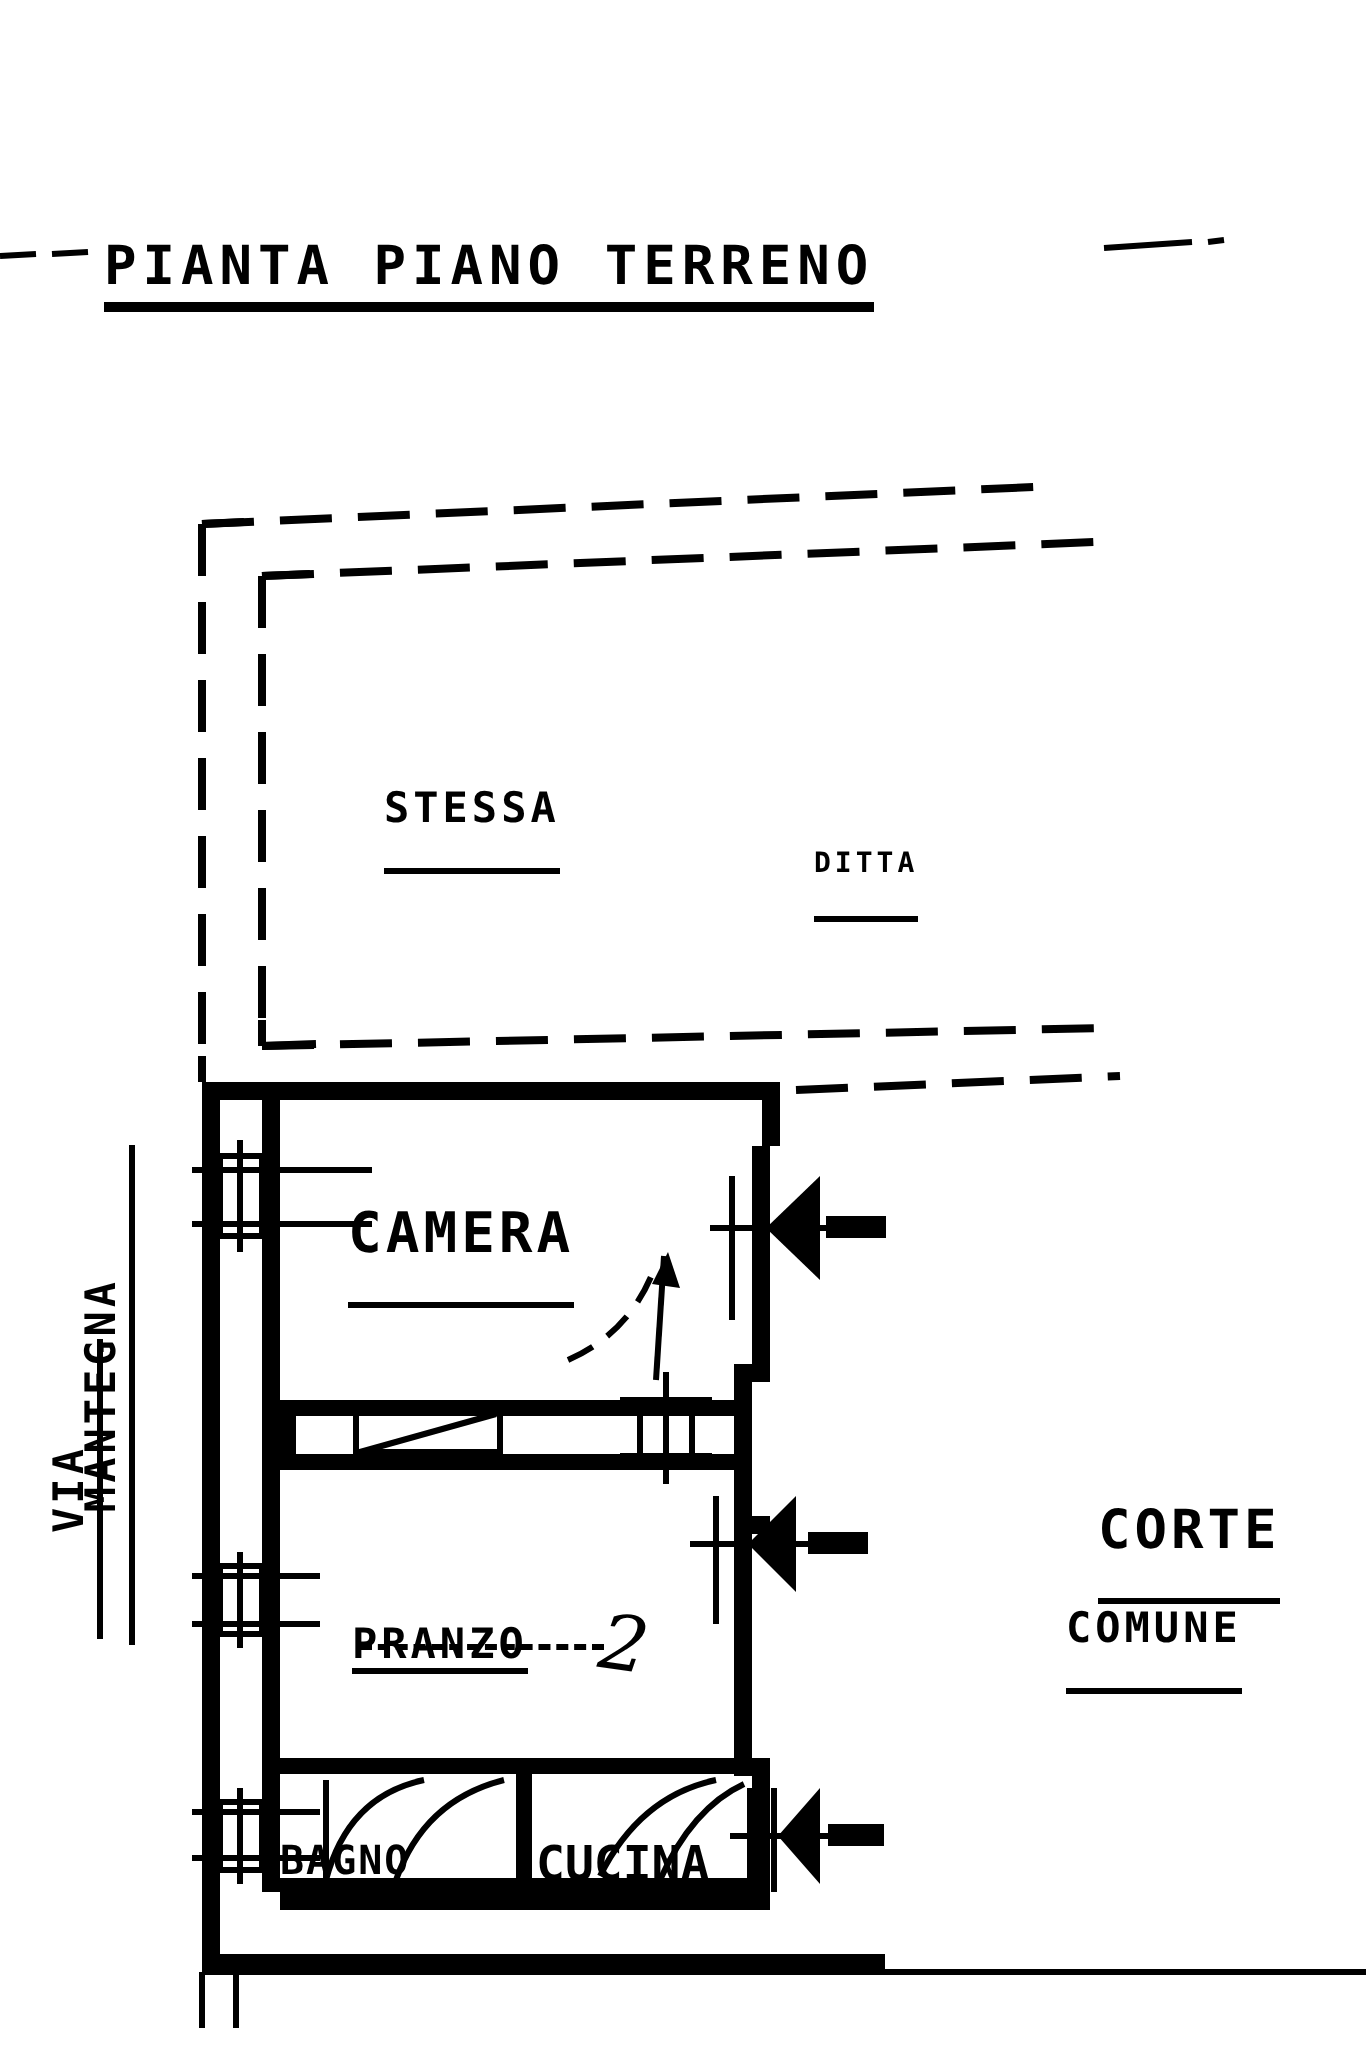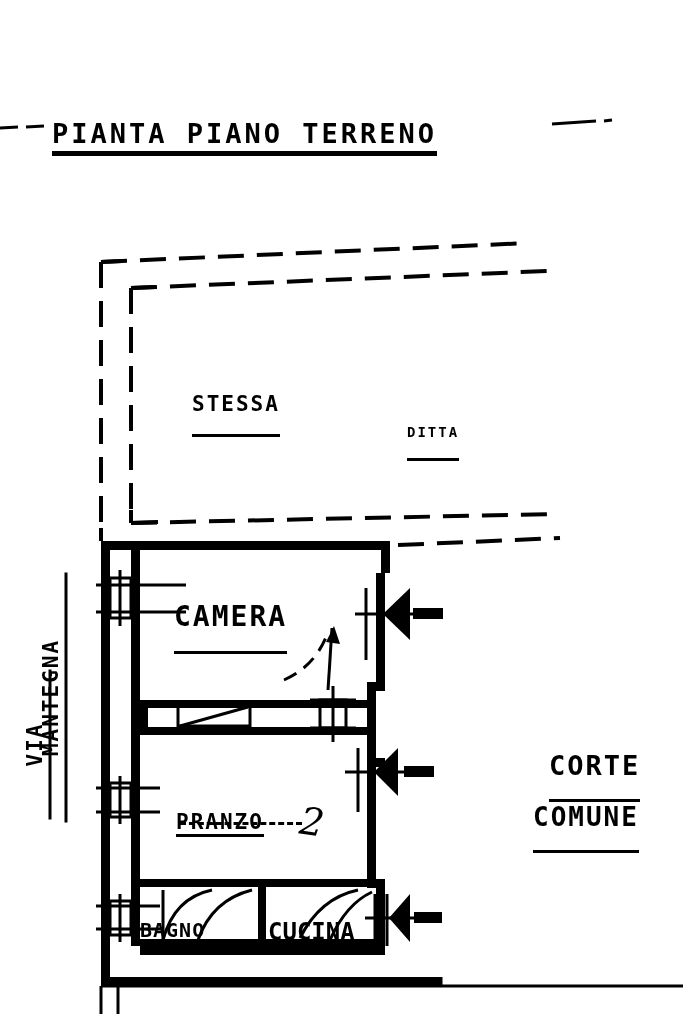--- a/index.html
+++ b/index.html
@@ -98,21 +98,21 @@
   }
   #corte-label {
     left: 533px;
     top: 750px;
     font-size: 27px;
     margin-left: 16px;
   }
   #comune-label {
     left: 533px;
     top: 802px;
-    font-size: 26px;
+    font-size: 21px;
   }
   #via-label {
     position: absolute;
     left: -38px;
     top: 730px;
     width: 150px;
     text-align: center;
     transform: rotate(-90deg);
     transform-origin: center center;
     font-size: 21px;

